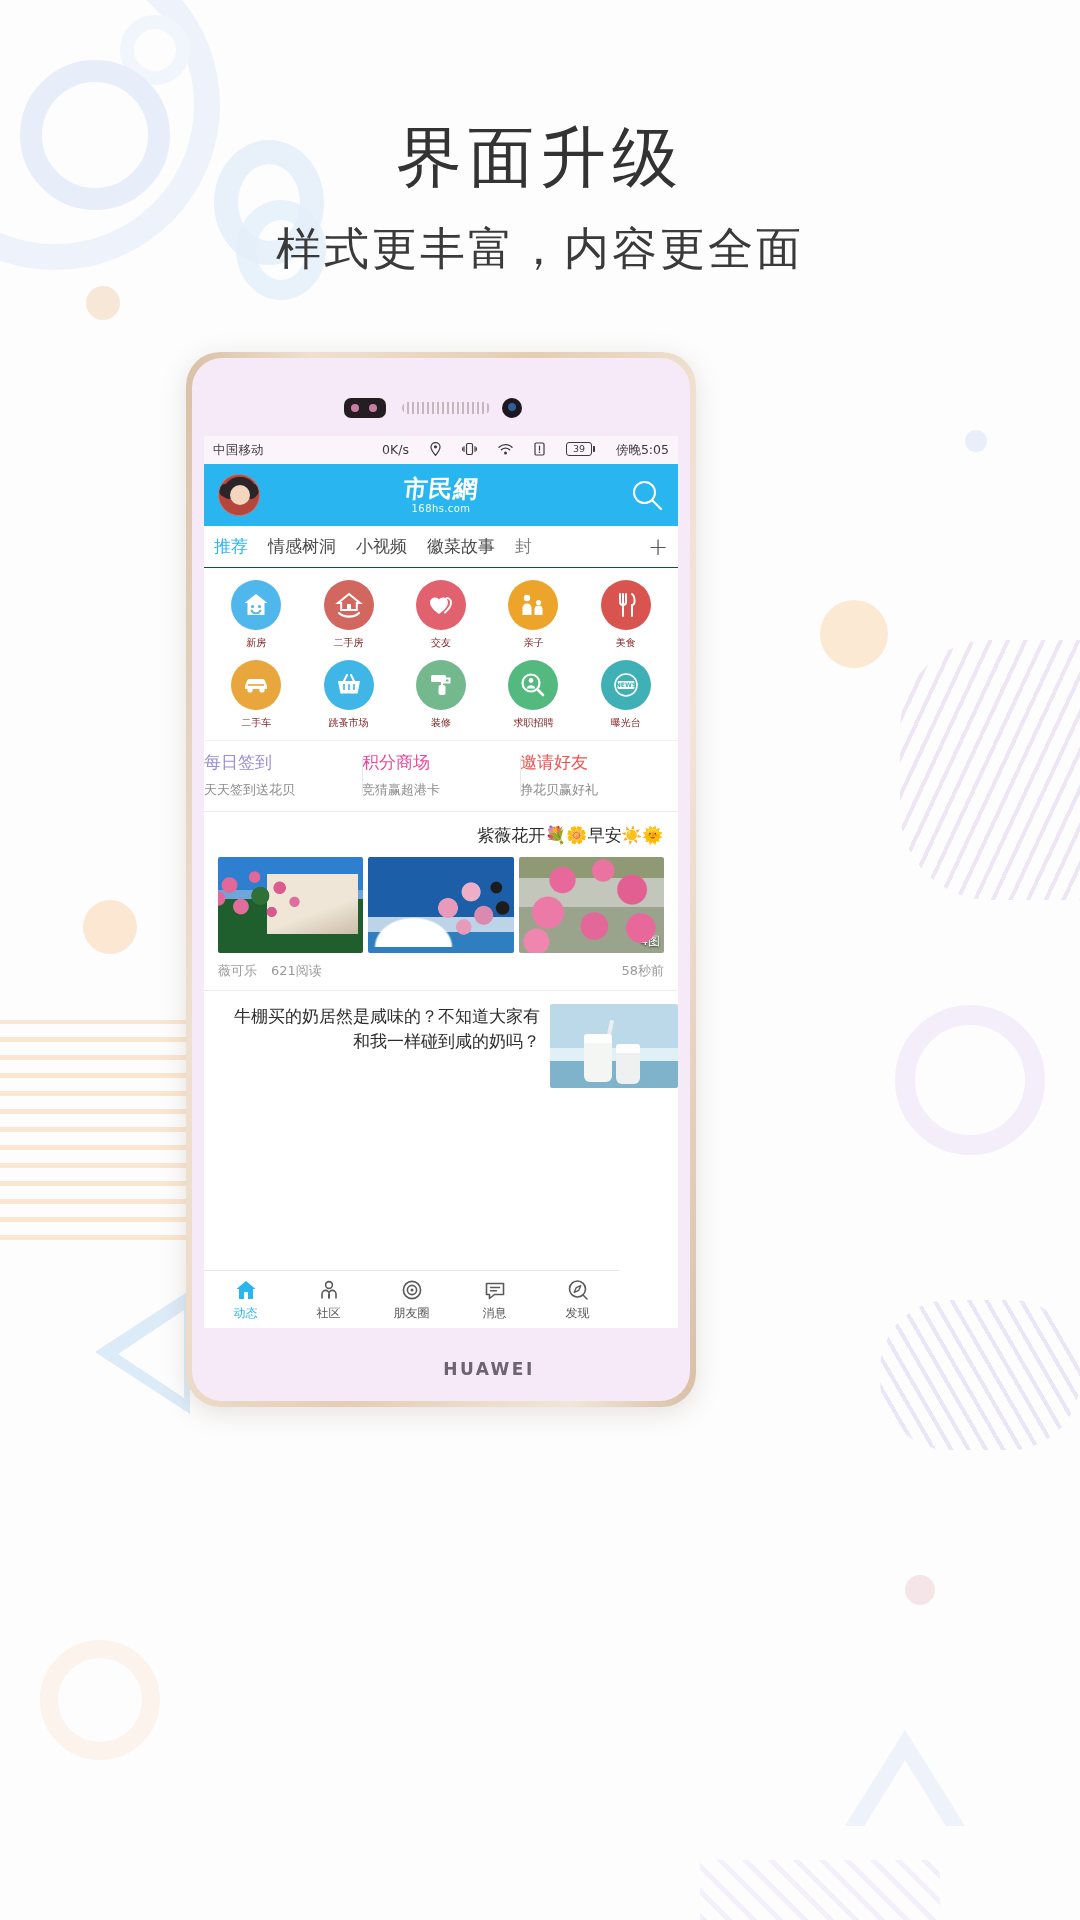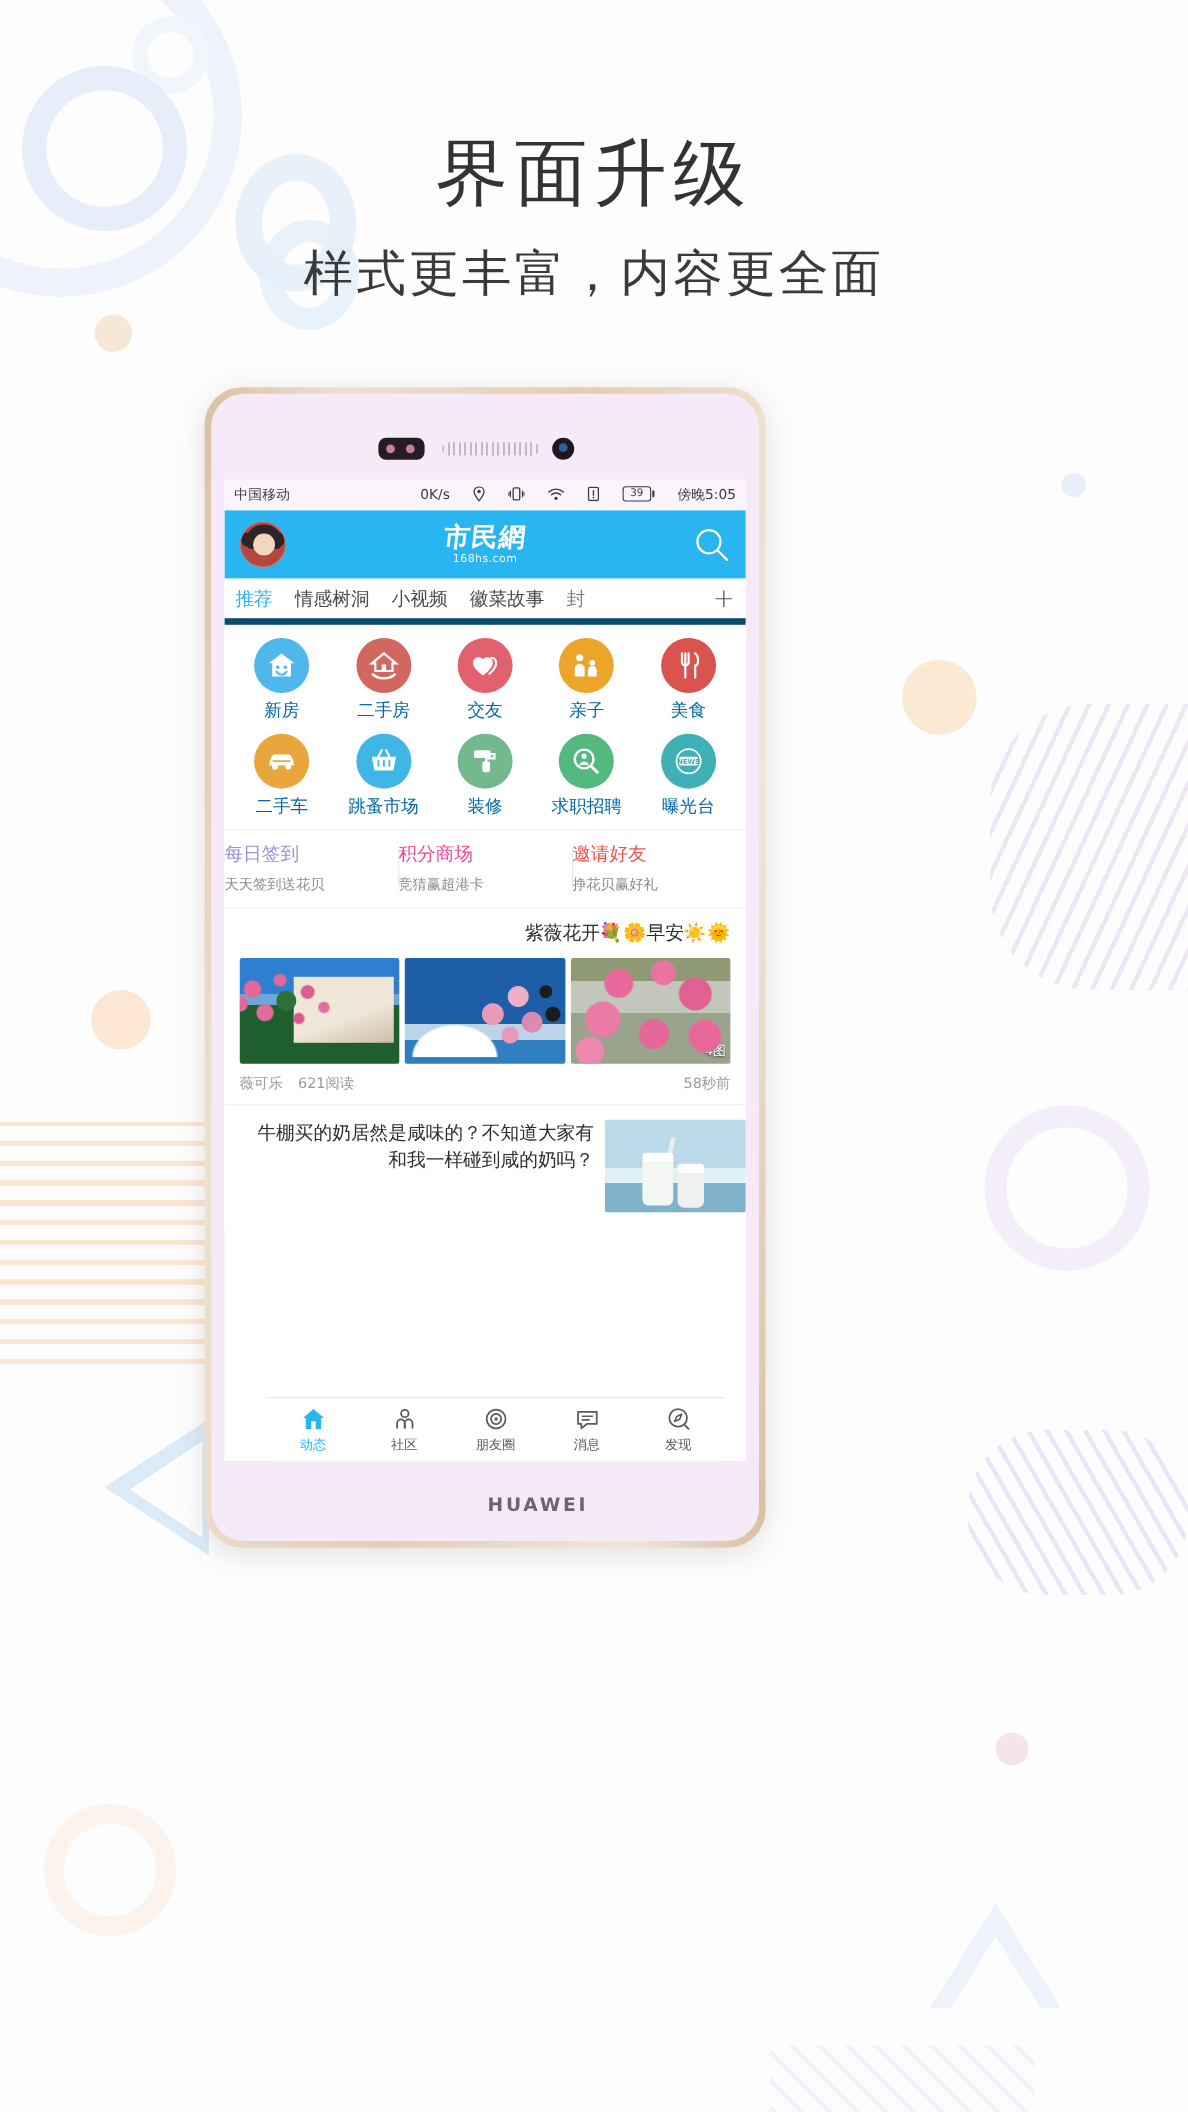--- a/index.html
+++ b/index.html
@@ -179,21 +179,21 @@
     font-size: 24px; font-weight: bold; letter-spacing: 1px; line-height: 1;
     transform: skewX(-6deg);
   }
   .logo-en { font-size: 10px; letter-spacing: .4px; margin-top: 2px; opacity: .95; }
   .search-btn { margin-left: auto; width: 34px; height: 34px; position: relative; }
   .search-btn svg { display: block; }
 
   
   .tabbar {
     height: 42px; background: #fff; display: flex; align-items: center;
-    border-bottom: 6px solid #0c4a6e; padding-left: 10px; position: relative;
+    border-bottom: 1px solid #0c4a6e; padding-left: 10px; position: relative;
   }
   .tab {
     font-size: 17px; color: #4a4a4a; margin-right: 20px; white-space: nowrap;
   }
   .tab.active { color: #29b6f0; }
   .tab.clipped { max-width: 20px; overflow: hidden; color: #7d7d7d; }
   .tab-plus {
     position: absolute; right: 10px; top: 50%; transform: translateY(-50%);
     font-size: 24px; color: #555; line-height: 1; font-weight: 300;
   }
@@ -202,21 +202,21 @@
   .grid {
     background: #fff; padding: 12px 6px 10px 6px;
     display: grid; grid-template-columns: repeat(5, 1fr); row-gap: 10px;
   }
   .cell { text-align: center; }
   .cell .bubble {
     width: 50px; height: 50px; border-radius: 50%; margin: 0 auto;
     display: flex; align-items: center; justify-content: center;
     color: #fff;
   }
-  .cell .cap { margin-top: 6px; font-size: 16px; color: #0369a1; }
+  .cell .cap { margin-top: 6px; font-size: 10px; color: #7f1d1d; }
   .bubble svg { display: block; }
 
   
   .promo {
     background: #fff; display: flex; padding: 10px 0 12px 0;
     border-top: 1px solid #f1f1f1; border-bottom: 1px solid #ededed;
   }
   .promo-col { flex: 1; text-align: left; position: relative; }
   .promo-col + .promo-col::before {
     content: ""; position: absolute; left: 0; top: 6px; bottom: 6px; width: 1px; background: #e8e8e8;
@@ -306,21 +306,21 @@
   }
   .post2-thumb .straw {
     position: absolute; left: 58px; bottom: 48px; width: 4px; height: 20px;
     background: #e9eef0; transform: rotate(12deg);
   }
 
   
   .bottomnav {
     position: absolute; left: 0; bottom: 0; width: 415px; height: 58px;
     background: #fff; border-top: 1px solid #e6e6e6;
-    display: flex; align-items: center; margin-left: 39px;
+    display: flex; align-items: center;
   }
   .nav-item { flex: 1; text-align: center; color: #5a5a5a; }
   .nav-item.active { color: #29b6f0; }
   .nav-item .nav-ic { height: 24px; display: flex; align-items: center; justify-content: center; }
   .nav-item .nav-lb { font-size: 12px; margin-top: 3px; }
 </style>
 </head>
 <body>
 
 <div id="page">

